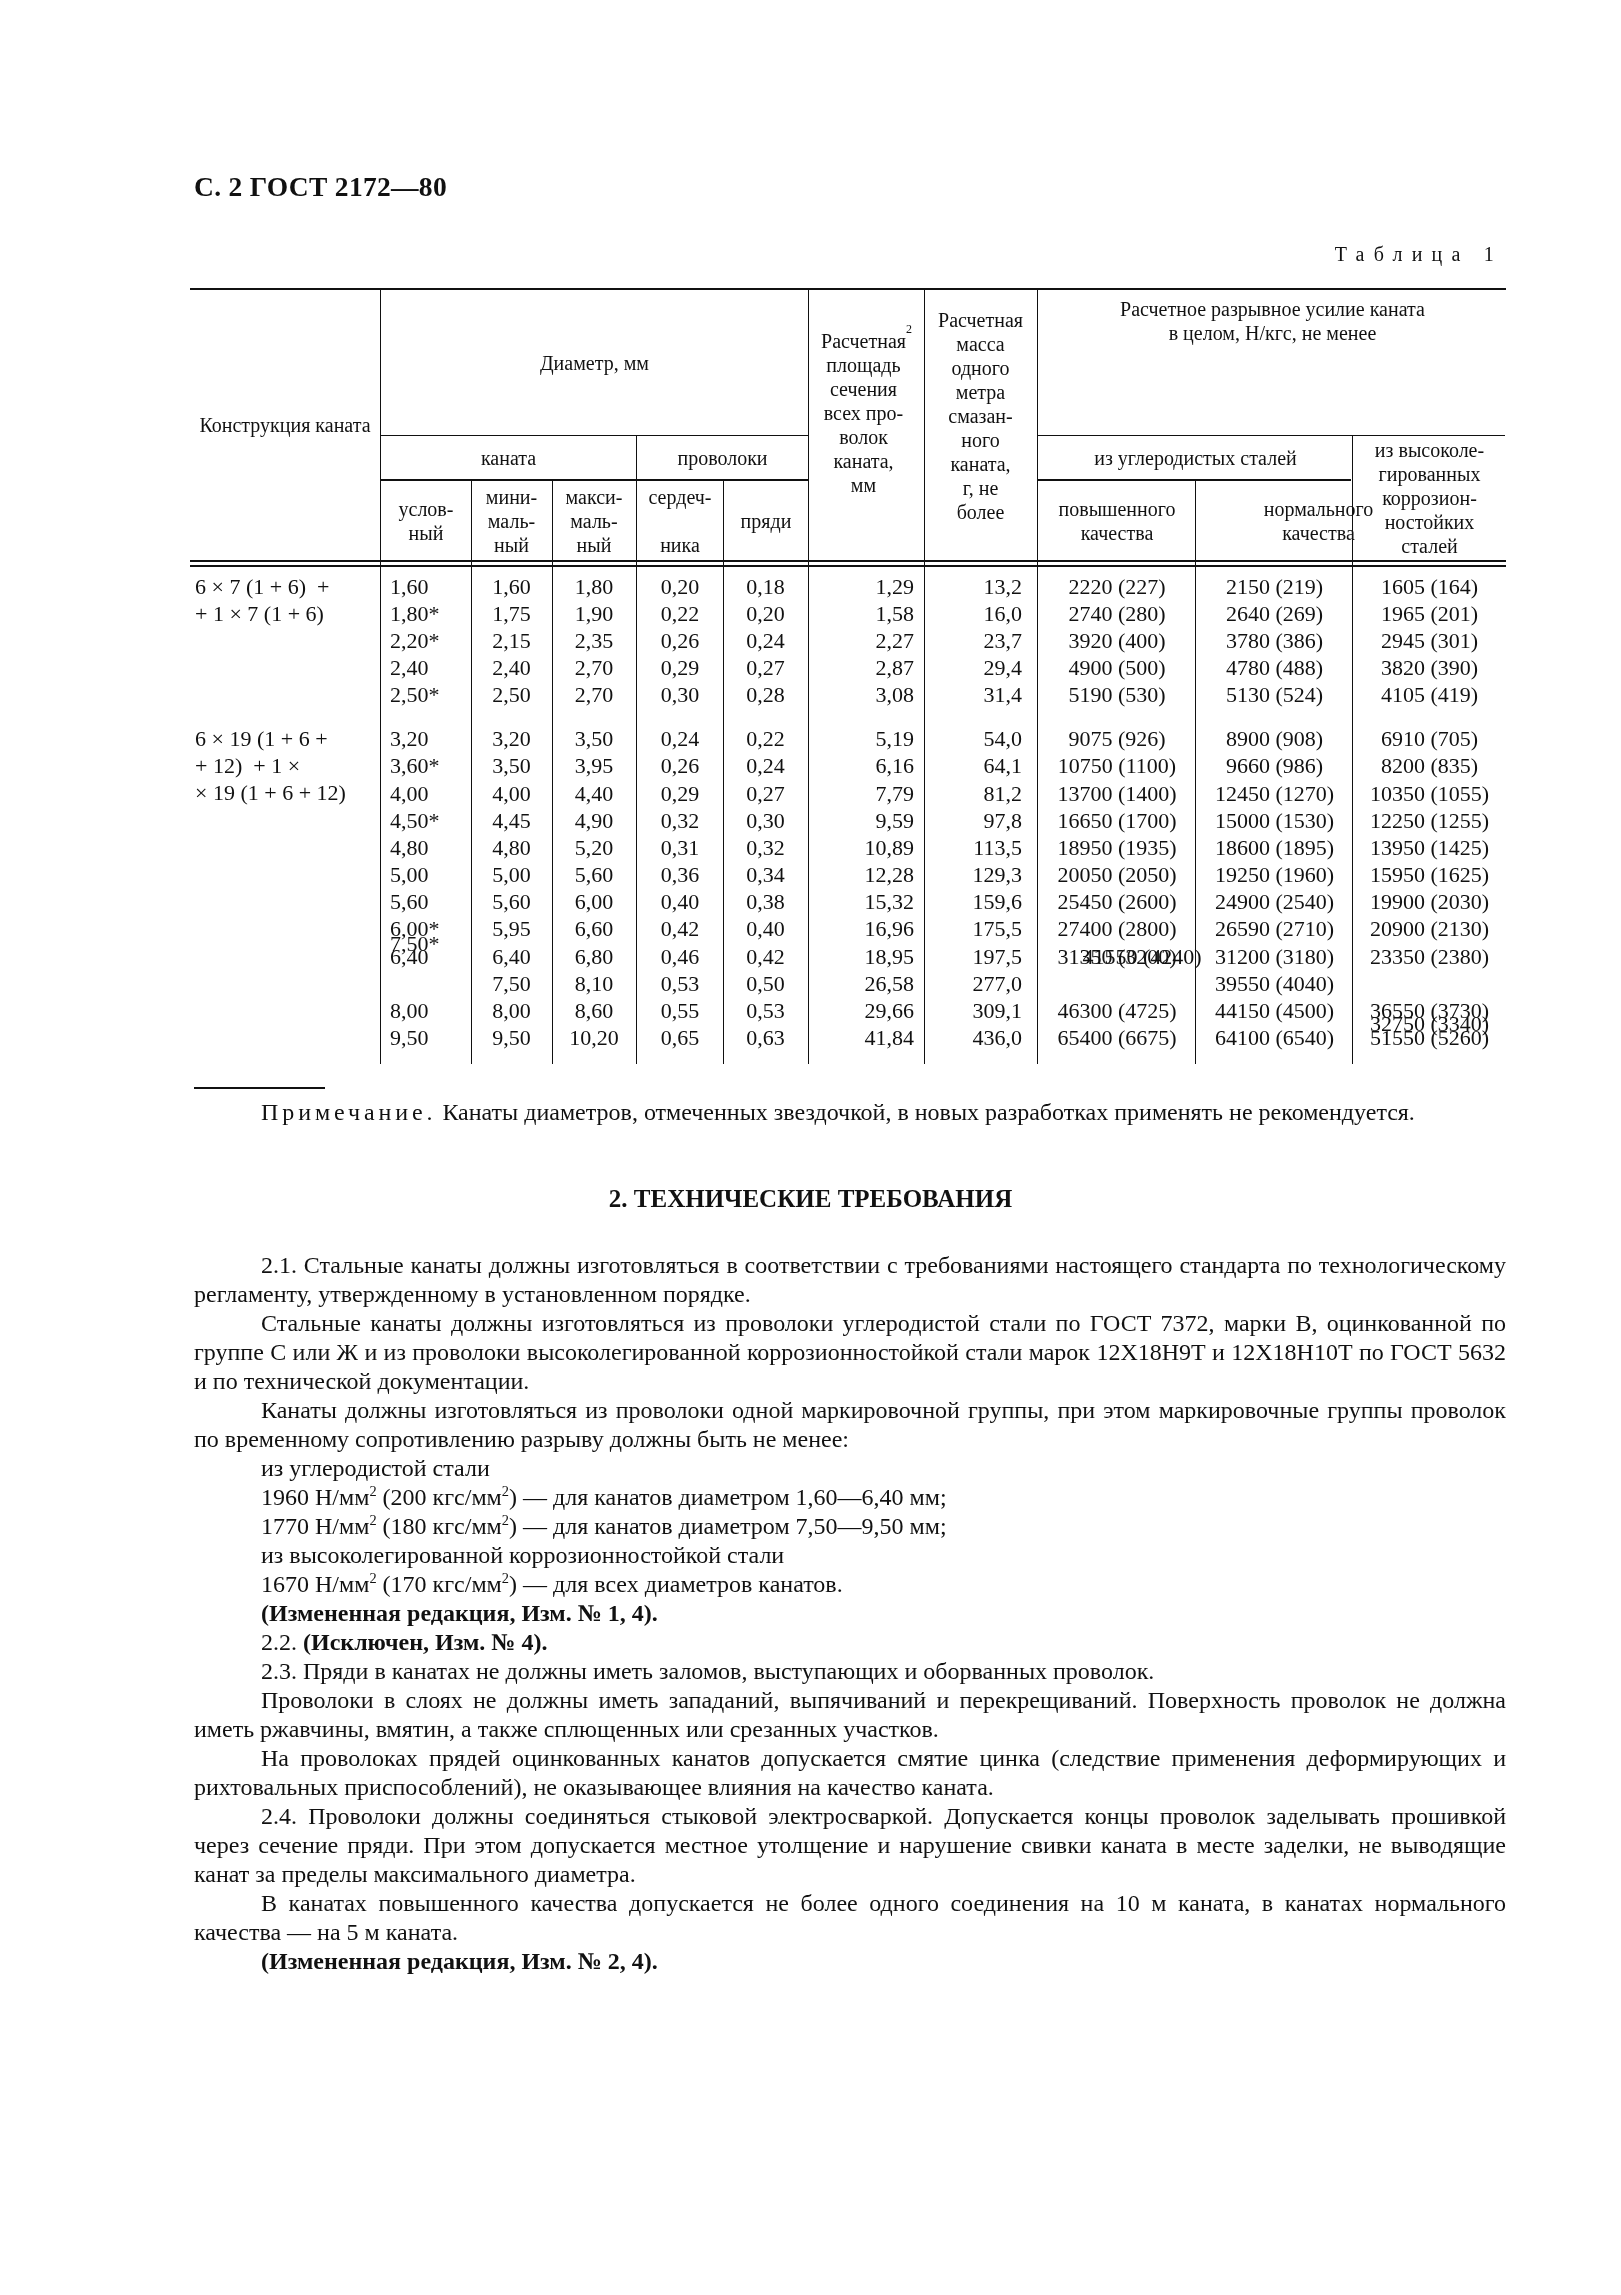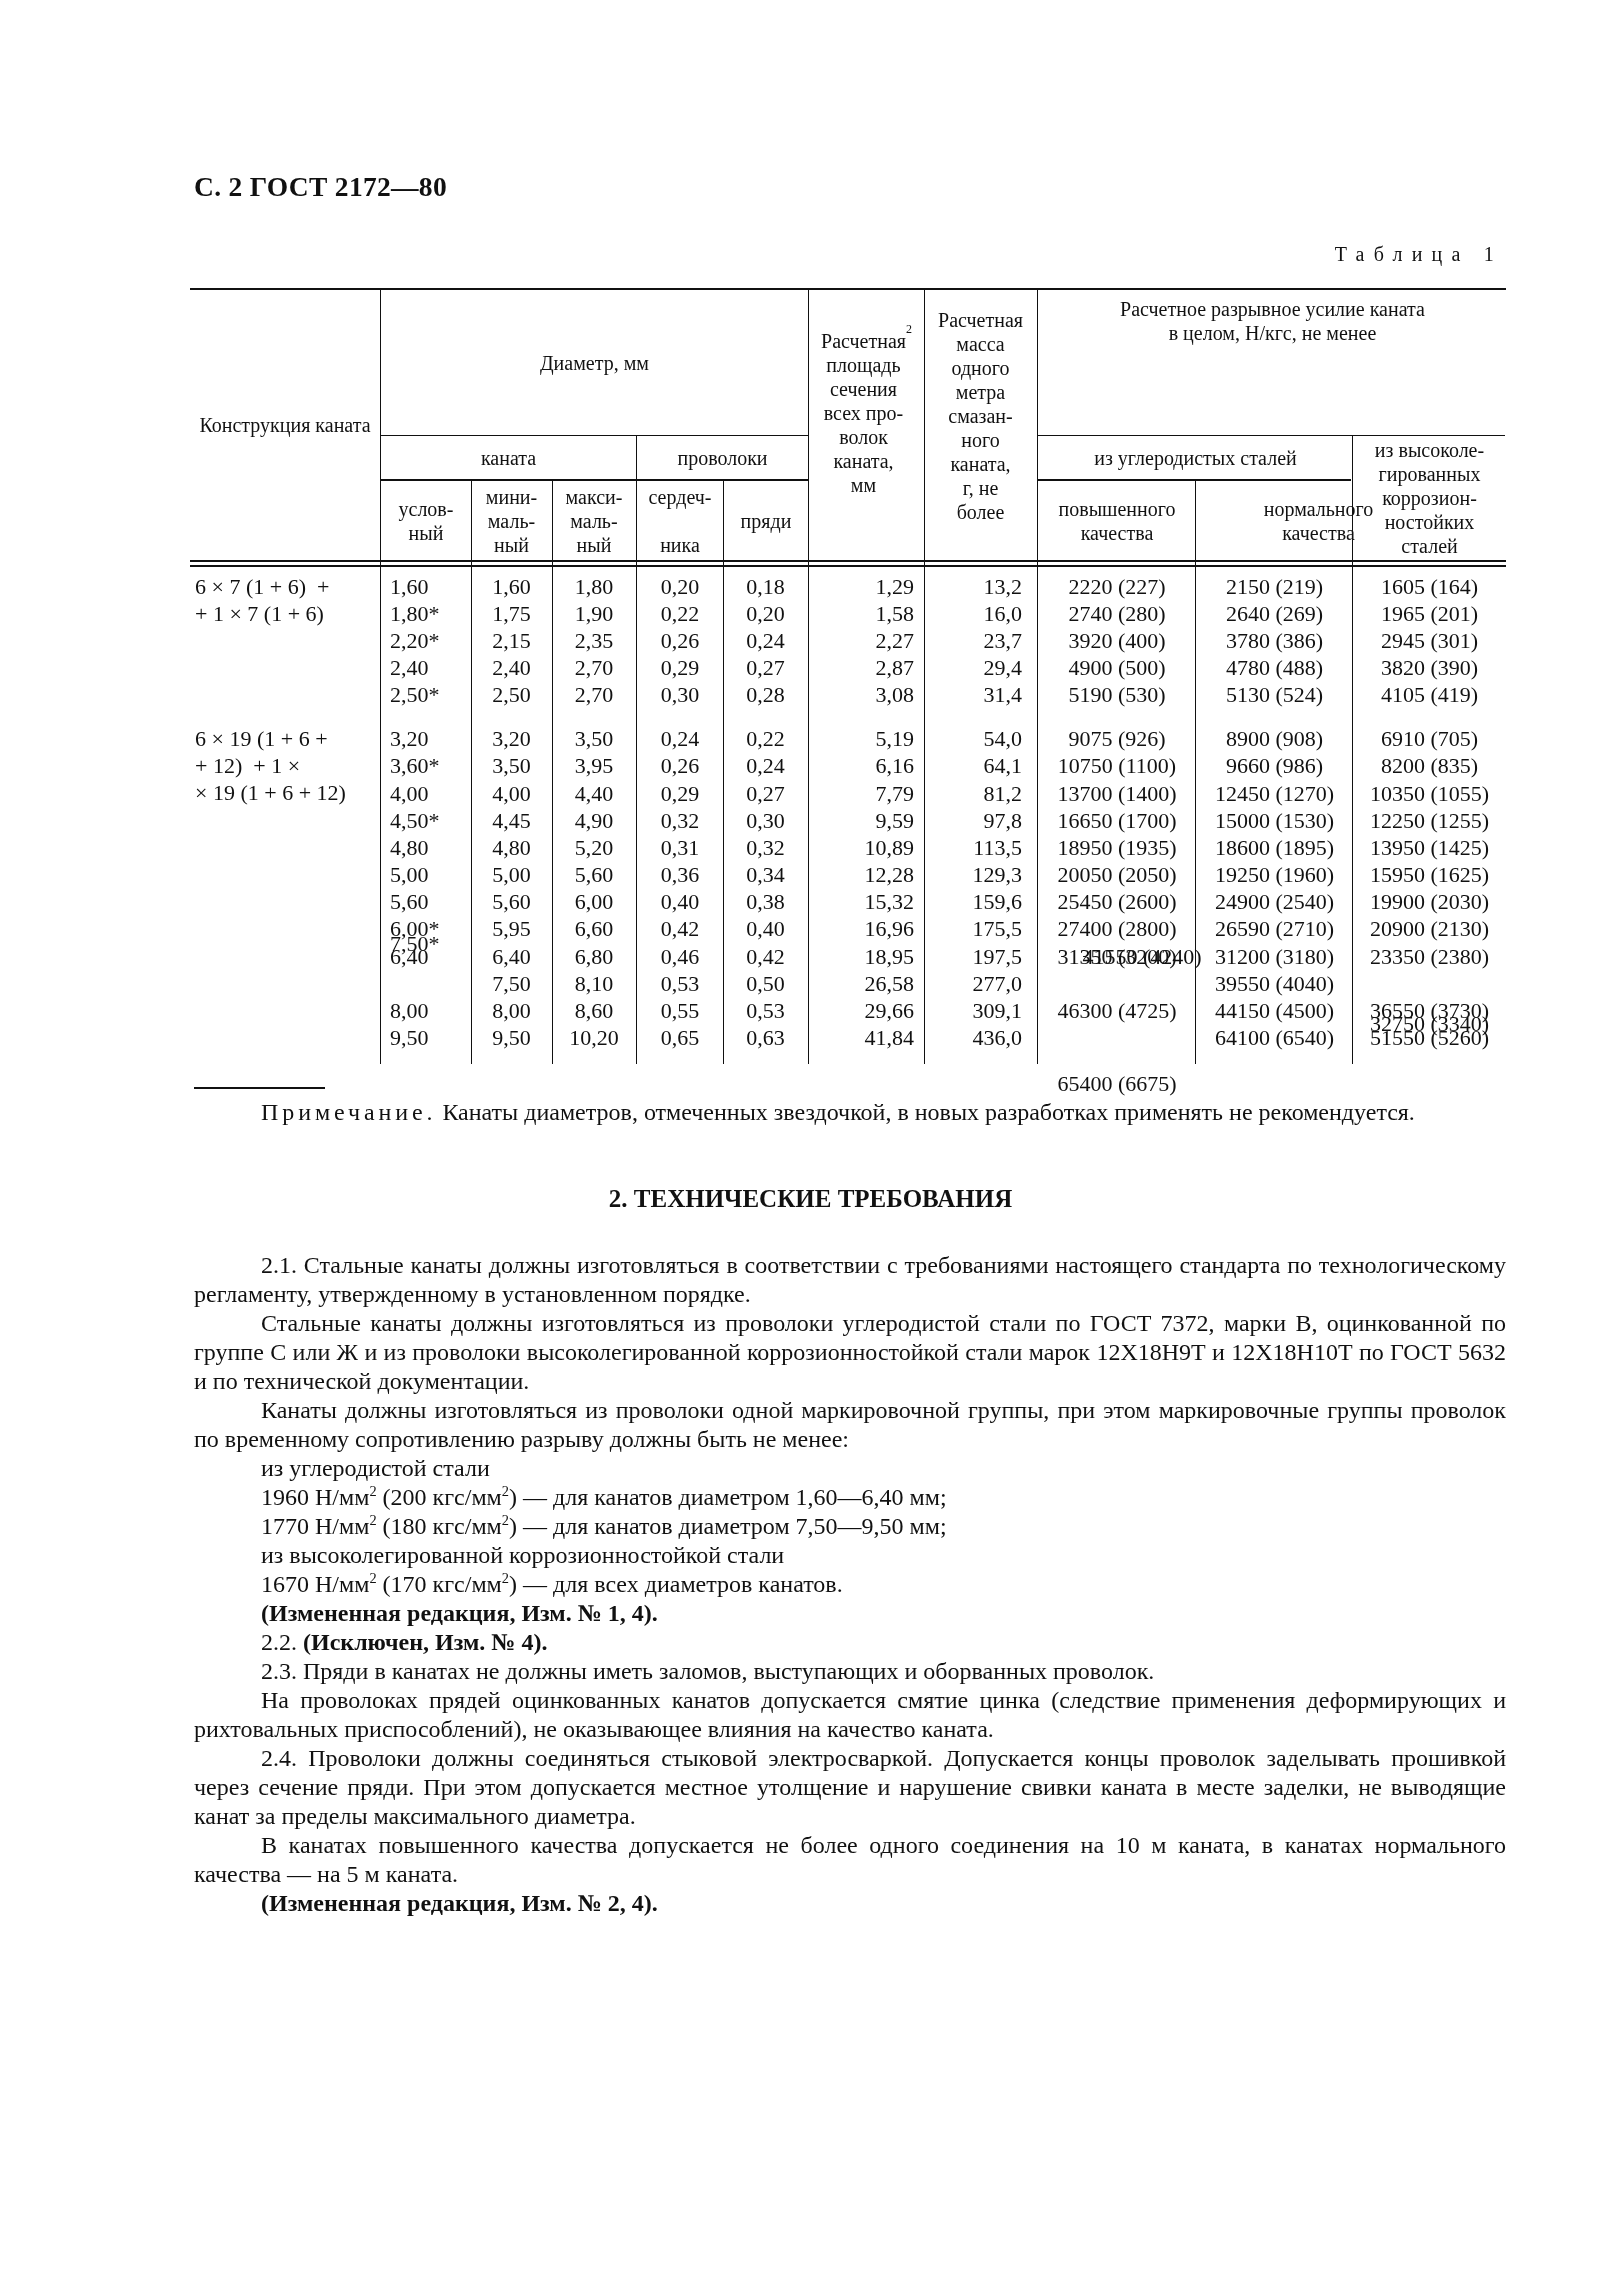--- a/index.html
+++ b/index.html
@@ -264,21 +264,21 @@
     <div class="body-col ctr" style="left: 1039px; width: 156px; top: 997px;">46300 (4725)</div>
     <div class="body-col ctr" style="left: 1197px; width: 155px; top: 997px;">44150 (4500)</div>
     <div class="body-col ctr" style="left: 1353px; width: 153px; top: 997px;">36550 (3730)</div>
     <div class="body-col " style="left: 390px; width: 79px; top: 1024px;">9,50</div>
     <div class="body-col ctr" style="left: 473px; width: 77px; top: 1024px;">9,50</div>
     <div class="body-col ctr" style="left: 554px; width: 80px; top: 1024px;">10,20</div>
     <div class="body-col ctr" style="left: 638px; width: 84px; top: 1024px;">0,65</div>
     <div class="body-col ctr" style="left: 725px; width: 81px; top: 1024px;">0,63</div>
     <div class="body-col right" style="left: 809px; width: 105px; top: 1024px;">41,84</div>
     <div class="body-col right" style="left: 924px; width: 98px; top: 1024px;">436,0</div>
-    <div class="body-col ctr" style="left: 1039px; width: 156px; top: 1024px; margin-top: 46px;">65400 (6675)</div>
+    <div class="body-col ctr" style="left: 1039px; width: 156px; top: 1024px;">65400 (6675)</div>
     <div class="body-col ctr" style="left: 1197px; width: 155px; top: 1024px;">64100 (6540)</div>
     <div class="body-col ctr" style="left: 1353px; width: 153px; top: 1024px;">51550 (5260)</div>
   </div>
 
 <div class="abs footnote-rule"></div>
 <div class="text" style="top:1098px;">
   <p class="para"><span class="spaced">Примечание.</span><span> Канаты диаметров, отмеченных звездочкой, в новых разработках применять не рекомендуется.</span></p>
 </div>
 
 <div id="section-title" class="abs">2. ТЕХНИЧЕСКИЕ ТРЕБОВАНИЯ</div>
@@ -288,18 +288,19 @@
     <p class="para">Стальные канаты должны изготовляться из проволоки углеродистой стали по ГОСТ 7372, марки В, оцинкованной по группе С или Ж и из проволоки высоколегированной коррозионностойкой стали марок 12Х18Н9Т и 12Х18Н10Т по ГОСТ 5632 и по технической документации.</p>
     <p class="para">Канаты должны изготовляться из проволоки одной маркировочной группы, при этом маркировочные группы проволок по временному сопротивлению разрыву должны быть не менее:</p>
     <p class="indent">из углеродистой стали</p>
     <p class="indent">1960 Н/мм<sup>2</sup> (200 кгс/мм<sup>2</sup>) — для канатов диаметром 1,60—6,40 мм;</p>
     <p class="indent">1770 Н/мм<sup>2</sup> (180 кгс/мм<sup>2</sup>) — для канатов диаметром 7,50—9,50 мм;</p>
     <p class="indent">из высоколегированной коррозионностойкой стали</p>
     <p class="indent">1670 Н/мм<sup>2</sup> (170 кгс/мм<sup>2</sup>) — для всех диаметров канатов.</p>
     <p class="indent bold">(Измененная редакция, Изм. № 1, 4).</p>
     <p class="indent">2.2.  <b>(Исключен, Изм. № 4).</b></p>
     <p class="para">2.3.  Пряди в канатах не должны иметь заломов, выступающих и оборванных проволок.</p>
+    <p class="para">Проволоки в слоях не должны иметь западаний, выпячиваний и перекрещиваний. Поверхность проволок не должна иметь ржавчины, вмятин, а также сплющенных или срезанных участков.</p>
     <p class="para">На проволоках прядей оцинкованных канатов допускается смятие цинка  (следствие применения деформирующих и рихтовальных приспособлений), не оказывающее влияния на качество каната.</p>
     <p class="para">2.4.  Проволоки должны соединяться стыковой электросваркой. Допускается концы проволок заделывать прошивкой через сечение пряди. При этом допускается местное утолщение и нарушение свивки каната в месте заделки, не выводящие канат за пределы максимального диаметра.</p>
     <p class="para">В канатах повышенного качества допускается не более одного соединения на 10 м каната, в канатах нормального качества — на 5 м каната.</p>
     <p class="indent bold">(Измененная редакция, Изм. № 2, 4).</p>
   </div>
 
 
 </body></html>

